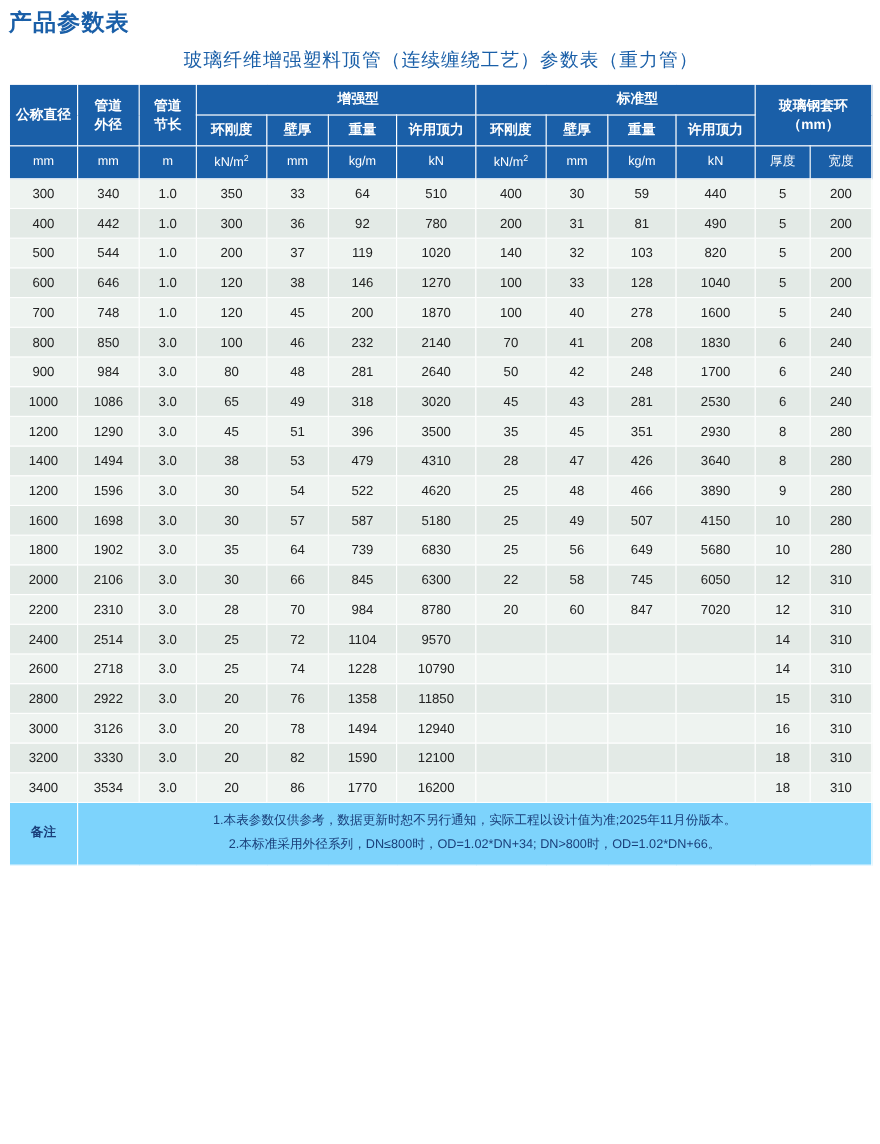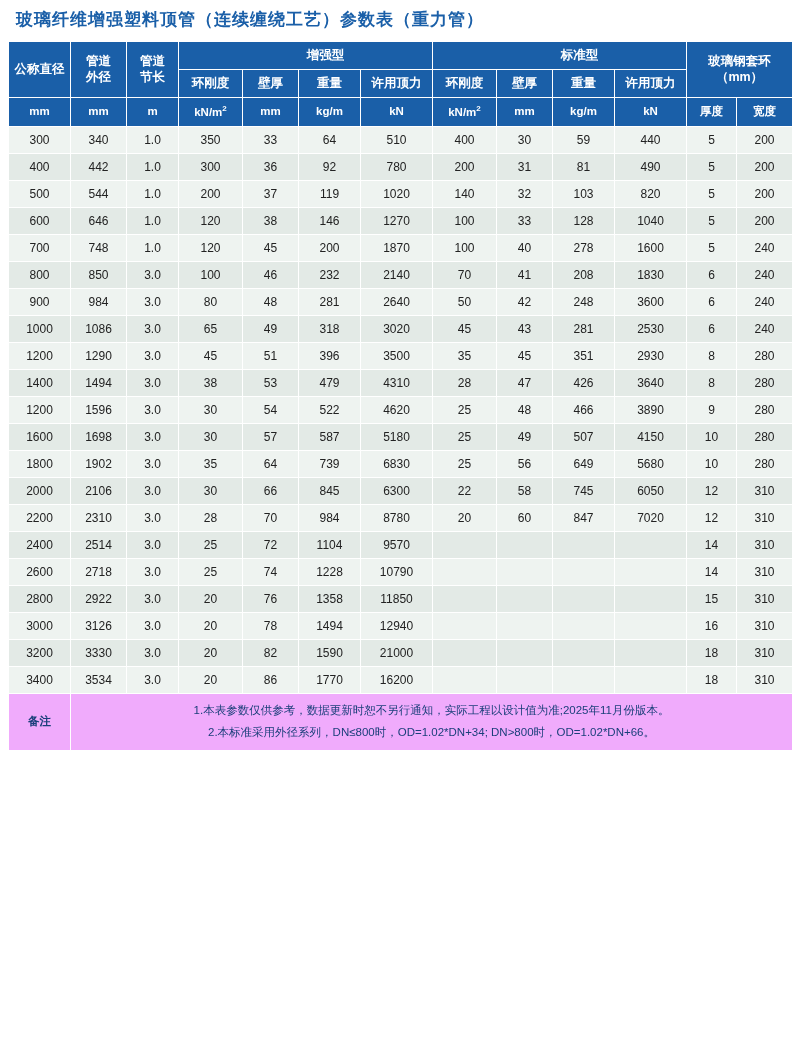--- a/index.html
+++ b/index.html
@@ -16,25 +16,26 @@
   }
   .doc-title {
     color: #1a5fa8;
     font-size: 21px;
     font-weight: bold;
     padding: 6px 0 0 8px;
     letter-spacing: 1px;
     line-height: 1.4;
   }
   .table-title {
+    text-align: center;
     color: #1a5fa8;
     font-size: 17px;
-    font-weight: bold;
+    font-weight: normal;
     letter-spacing: 1px;
-    padding: 8px 0 10px 16px;
+    padding: 8px 0 10px 2px;
   }
   table.spec {
     border-collapse: collapse;
     width: 784px;
     margin: 0 8px;
     table-layout: fixed;
   }
   table.spec th, table.spec td {
     border: 1px solid #ffffff;
     text-align: center;
@@ -43,60 +44,61 @@
   thead th {
     background: #1a5fa8;
     color: #ffffff;
     font-size: 12.5px;
     font-weight: bold;
     padding: 5px 2px;
     line-height: 1.35;
   }
   thead th.unit-row {
     font-size: 11.5px;
-    font-weight: bold;
+    font-weight: normal;
     padding: 6px 2px;
   }
   thead th.grp {
     font-size: 12.5px;
     padding-left: 42px;
   }
   tbody td {
     background: #eef3f0;
     color: #222222;
     font-size: 12px;
     padding: 6px 2px;
     border: 1px solid #ffffff;
     height: 25px;
   }
   tbody tr.alt td {
     background: #e3eae6;
   }
   .note-row td {
-    background: #f0abfc;
+    background: #7dd3fc;
     text-align: left;
     font-size: 11.5px;
     color: #1a3f7a;
     padding: 6px 8px;
     line-height: 1.9;
   }
   .note-label {
     text-align: center !important;
     font-size: 12.5px;
     color: #1a3f7a;
     font-weight: bold;
   }
   .note-line { white-space: nowrap; }
   sup { font-size: 8px; vertical-align: super; }
 </style>
 </head>
 <body>
 
 <div class="page">
 
+  <div class="doc-title">产品参数表</div>
 
   <div class="table-title">玻璃纤维增强塑料顶管（连续缠绕工艺）参数表（重力管）</div>
 
   <table class="spec">
     <colgroup>
       <col style="width:62px">
       <col style="width:56px">
       <col style="width:52px">
       <col style="width:64px">
       <col style="width:56px">
@@ -239,21 +241,21 @@
           <td>900</td>
           <td>984</td>
           <td>3.0</td>
           <td>80</td>
           <td>48</td>
           <td>281</td>
           <td>2640</td>
           <td>50</td>
           <td>42</td>
           <td>248</td>
-          <td>3600</td>
+          <td>1700</td>
           <td>6</td>
           <td>240</td>
         </tr>
         <tr class="alt">
           <td>1000</td>
           <td>1086</td>
           <td>3.0</td>
           <td>65</td>
           <td>49</td>
           <td>318</td>
@@ -430,21 +432,21 @@
           <td>16</td>
           <td>310</td>
         </tr>
         <tr class="alt">
           <td>3200</td>
           <td>3330</td>
           <td>3.0</td>
           <td>20</td>
           <td>82</td>
           <td>1590</td>
-          <td>21000</td>
+          <td>12100</td>
           <td></td>
           <td></td>
           <td></td>
           <td></td>
           <td>18</td>
           <td>310</td>
         </tr>
         <tr>
           <td>3400</td>
           <td>3534</td>

